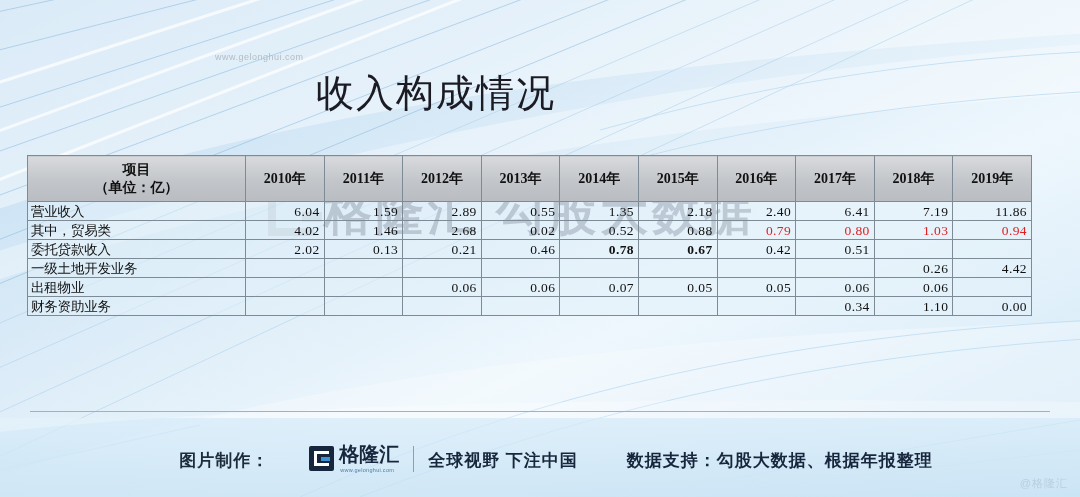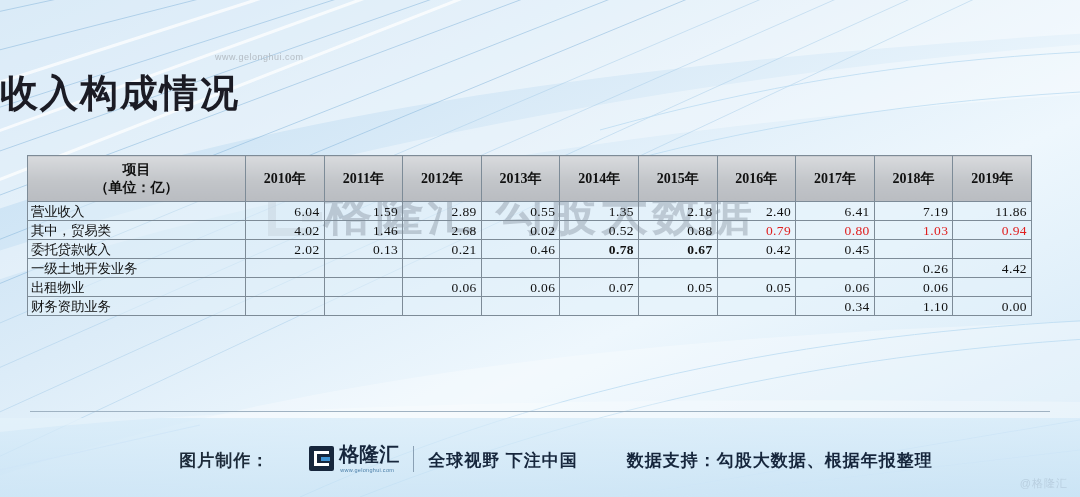--- a/index.html
+++ b/index.html
@@ -11,24 +11,24 @@
     background: #e8f3fb;
   }
 
   
   #bg { position: absolute; inset: 0; z-index: 0; }
 
   
   .title {
     position: absolute;
     top: 68px; left: 0; width: 872px;
-    text-align: left;
+    text-align: center;
     font-family: "Liberation Serif", serif;
     font-size: 38px;
-    font-weight: 700;
+    font-weight: 400;
     color: #1b1b24;
     letter-spacing: 2px;
     z-index: 3;
   }
 
   
   .watermark-center {
     position: absolute;
     left: 268px; top: 178px;
     width: 620px; height: 70px;
@@ -341,21 +341,21 @@
         </tr>
         <tr>
           <td class="label">委托贷款收入</td>
           <td class="num">2.02</td>
           <td class="num">0.13</td>
           <td class="num">0.21</td>
           <td class="num">0.46</td>
           <td class="num bold">0.78</td>
           <td class="num bold">0.67</td>
           <td class="num">0.42</td>
-          <td class="num">0.45</td>
+          <td class="num">0.51</td>
           <td class="num"></td>
           <td class="num"></td>
         </tr>
         <tr>
           <td class="label">一级土地开发业务</td>
           <td class="num"></td>
           <td class="num"></td>
           <td class="num"></td>
           <td class="num"></td>
           <td class="num"></td>

